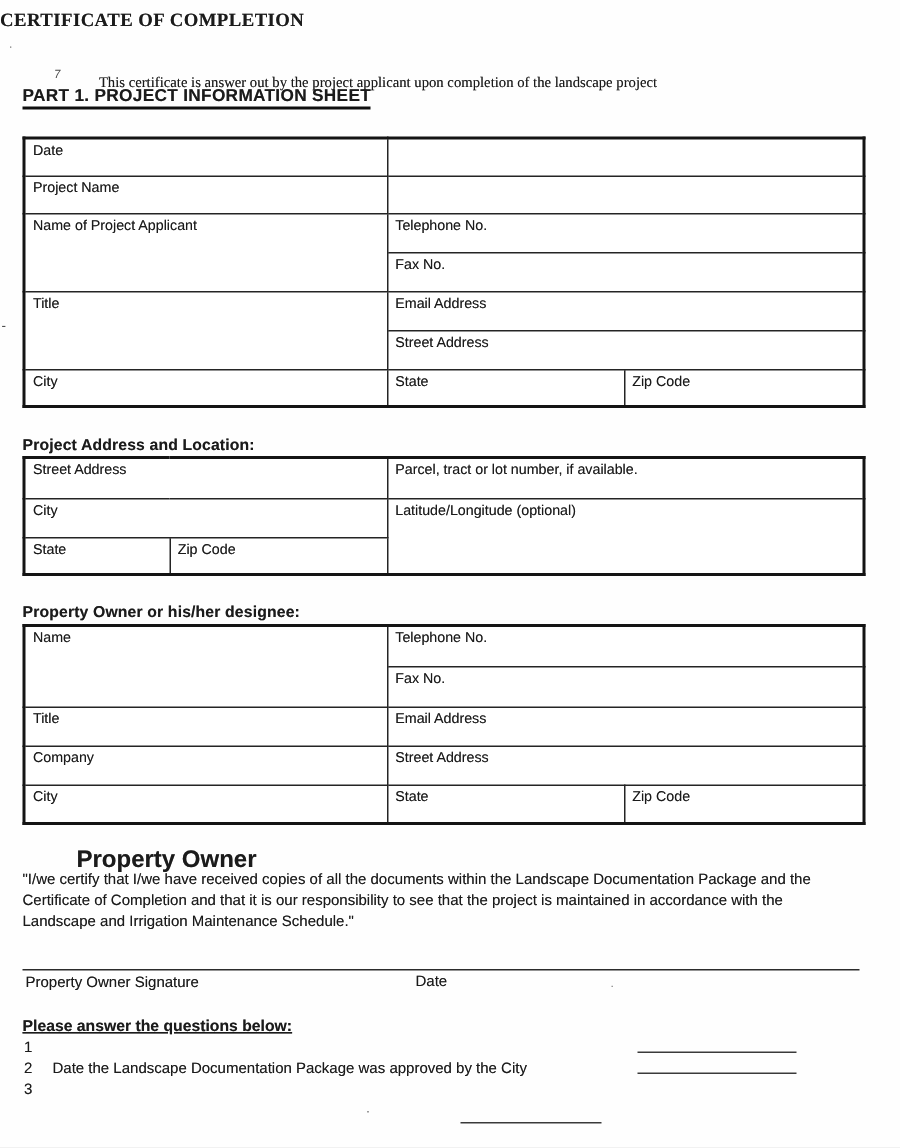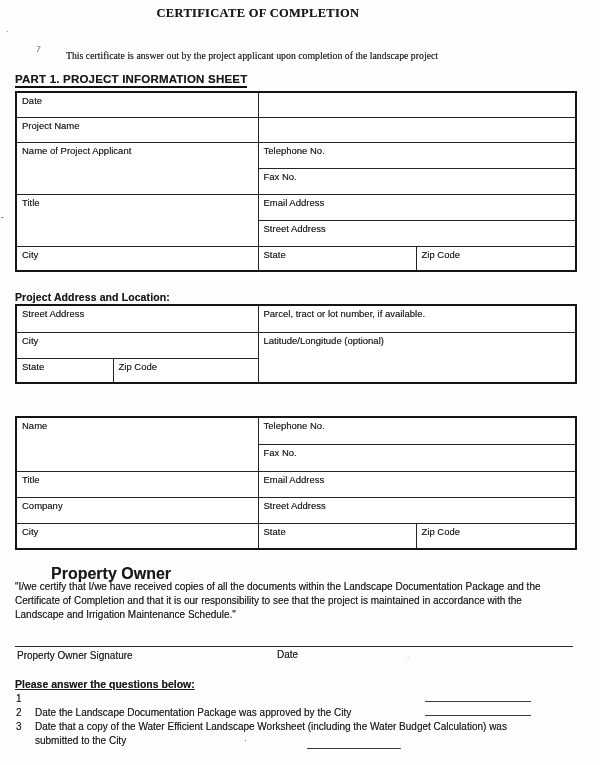--- a/index.html
+++ b/index.html
@@ -5,31 +5,31 @@
   html,body{margin:0;padding:0;background:#e8e8e8;}
   #page{
     position:relative;width:600px;height:765px;background:#fefefe;
     font-family:"Liberation Sans",sans-serif;color:#1b1b1b;overflow:hidden;
     margin:0 auto;
   }
   #page *{box-sizing:border-box;}
   .txt{text-shadow:0 0 .4px rgba(20,20,20,.55);}
 
   .doc-title{
-    position:absolute;top:5px;left:12px;width:492px;text-align:center;
+    position:absolute;top:5px;left:0;width:492px;text-align:left;
     font-family:"Liberation Serif",serif;font-weight:bold;font-size:12.5px;
     line-height:17px;letter-spacing:.3px;
   }
   .doc-subtitle{
     position:absolute;top:50px;left:0;width:504px;text-align:center;
     font-family:"Liberation Serif",serif;font-size:9.8px;
   }
 
   .part1-heading{
-    position:absolute;top:73px;left:15px;font-size:11.5px;font-weight:bold;
+    position:absolute;top:58px;left:15px;font-size:11.5px;font-weight:bold;
     letter-spacing:.2px;border-bottom:2.5px solid #0f0f0f;padding-bottom:1px;
   }
   .sub-heading{
     position:absolute;left:15px;font-size:10.5px;font-weight:bold;letter-spacing:.1px;
   }
   #h-address{top:291px;}
   #h-designee{top:402px;}
 
   table.form{
     position:absolute;border-collapse:collapse;table-layout:fixed;
@@ -143,20 +143,21 @@
       <td colspan="2"><span class="txt">City</span></td>
       <td rowspan="2"><span class="txt">Latitude/Longitude (optional)</span></td>
     </tr>
     <tr style="height:25px">
       <td><span class="txt">State</span></td>
       <td><span class="txt">Zip Code</span></td>
     </tr>
   </tbody>
     </table>
 
+  <div class="sub-heading txt" id="h-designee">Property Owner or his/her designee:</div>
 
   <table class="form" id="t3">
     <colgroup>
         <col style="width:242px">
         <col style="width:158px">
         <col style="width:160px">
       </colgroup>
     <tbody>
         <tr style="height:27px">
       <td rowspan="2"><span class="txt">Name</span></td>
@@ -191,16 +192,15 @@
   <div class="q-heading txt">Please answer the questions below:</div>
 
   <span class="q-num txt" id="q1-num">1</span>
   <div class="answer-line" id="q1-line"></div>
 
   <span class="q-num txt" id="q2-num">2</span>
   <span class="q-text txt" id="q2-text">Date the Landscape Documentation Package was approved by the City</span>
   <div class="answer-line" id="q2-line"></div>
 
   <span class="q-num txt" id="q3-num">3</span>
-  <span class="q-text txt" id="q3-text">Date that a copy of the Water Efficient Landscape Worksheet (including the Water Budget Calculation) was submitted to the City</span>
   <div class="answer-line" id="q3-line"></div>
 
 </div>
 
 </body></html>

